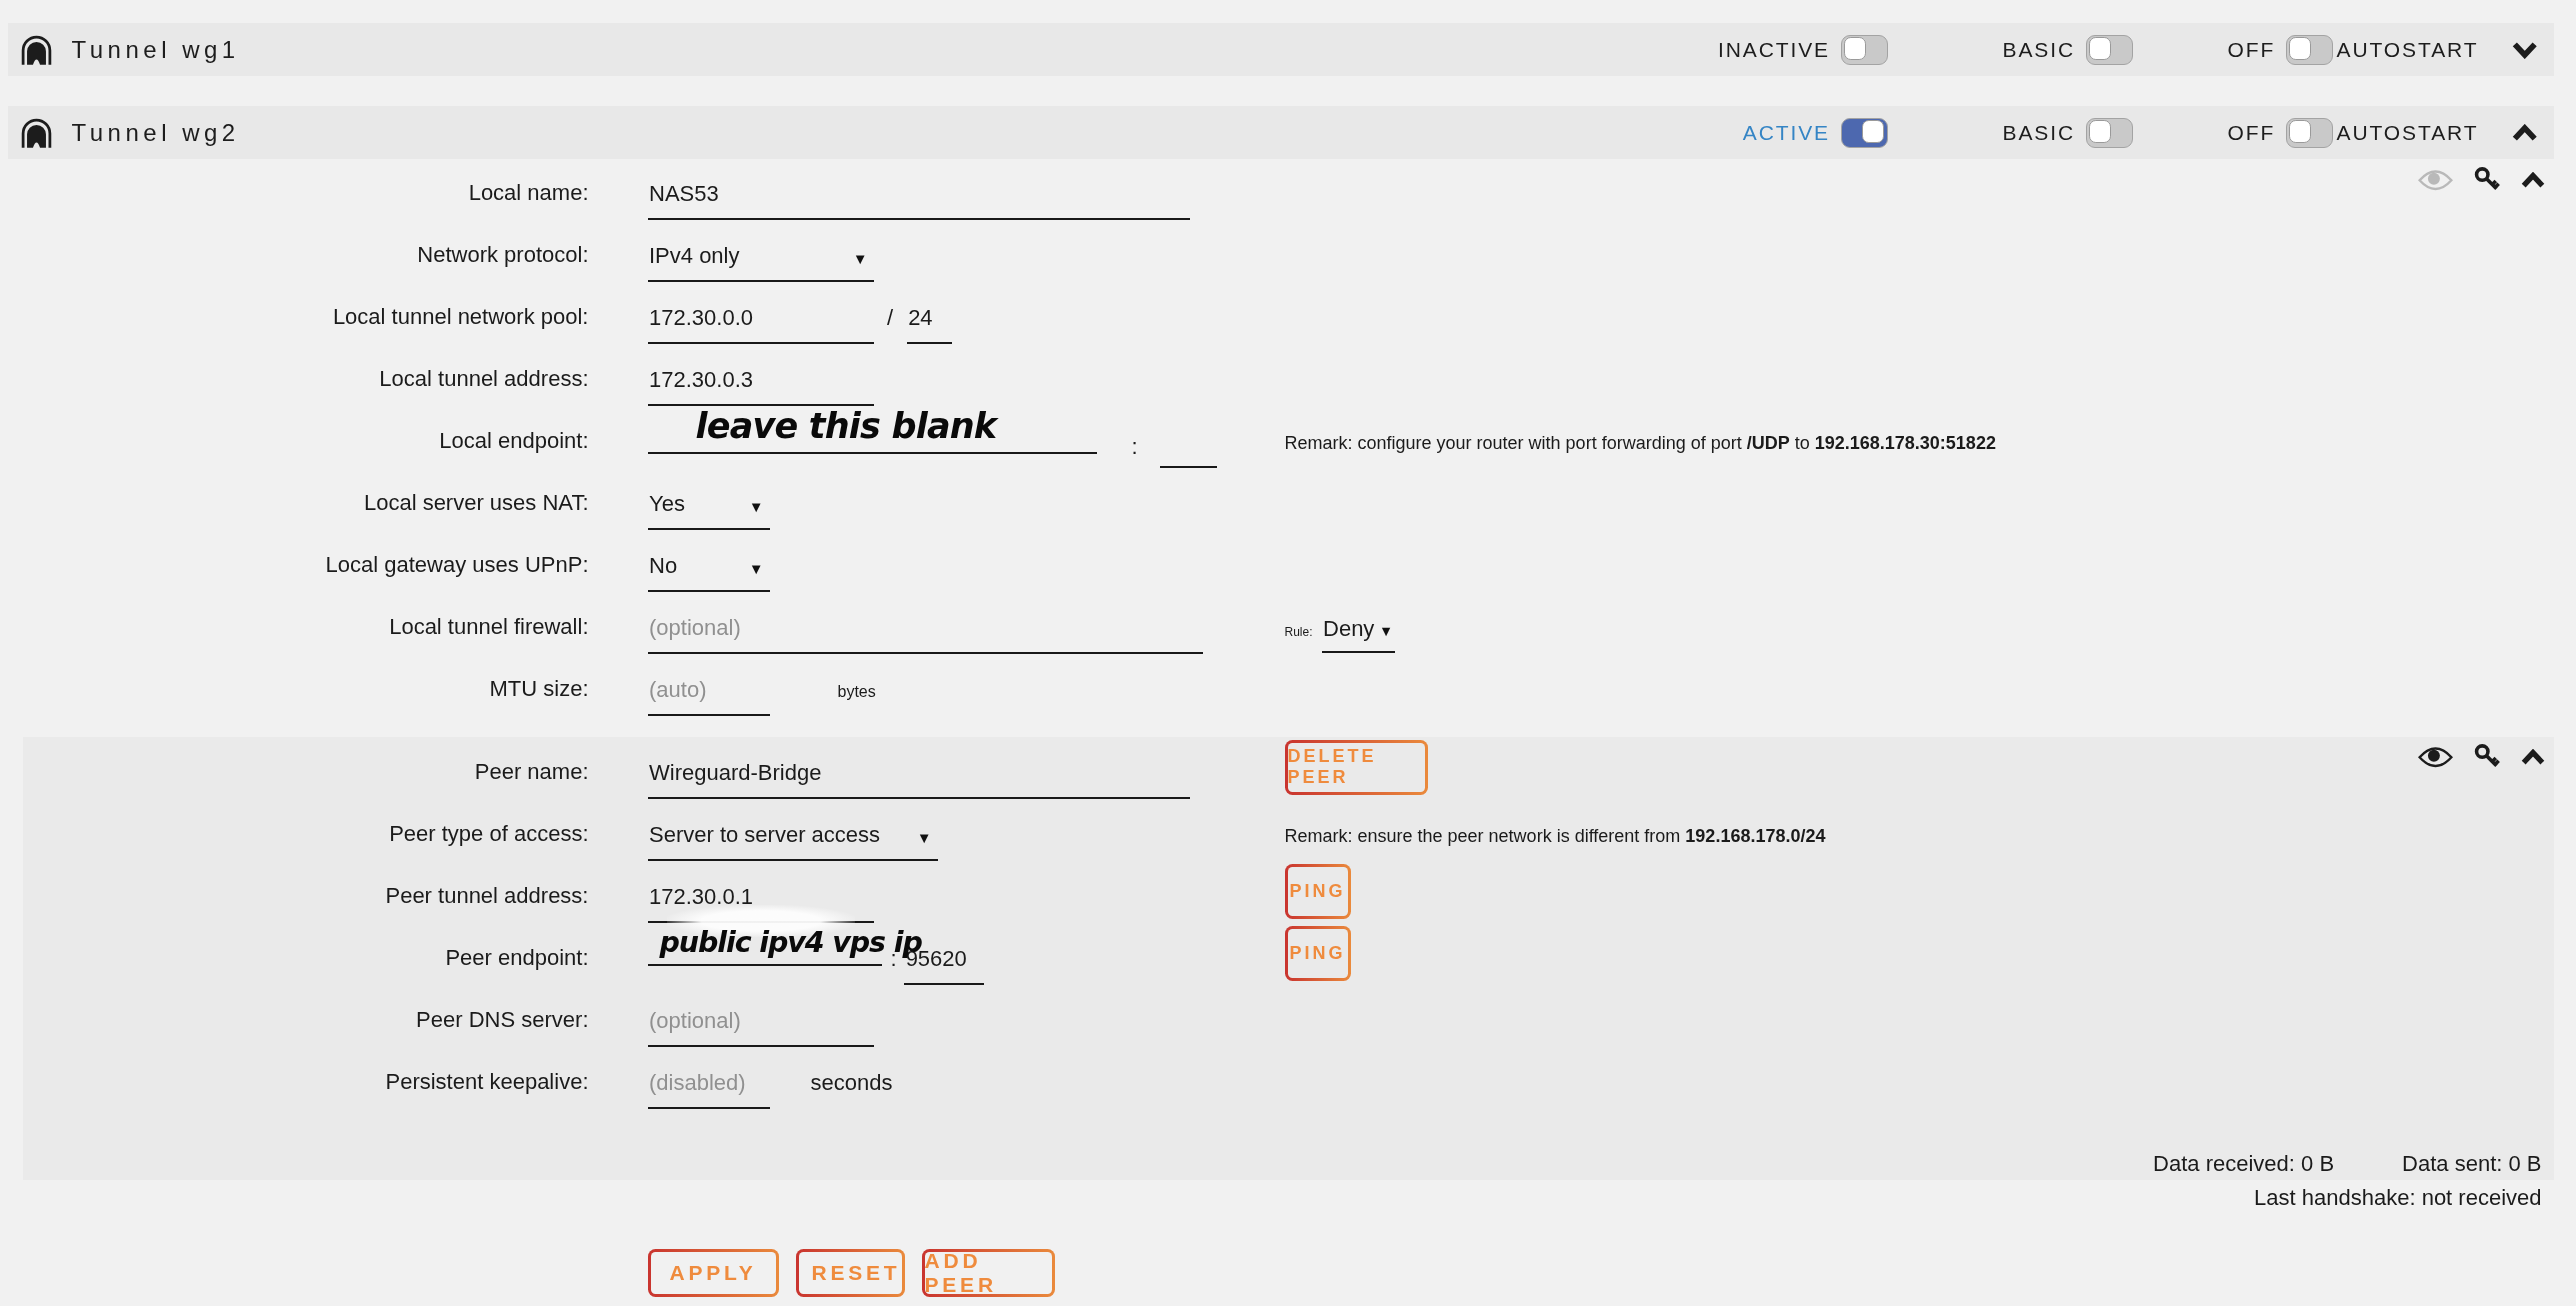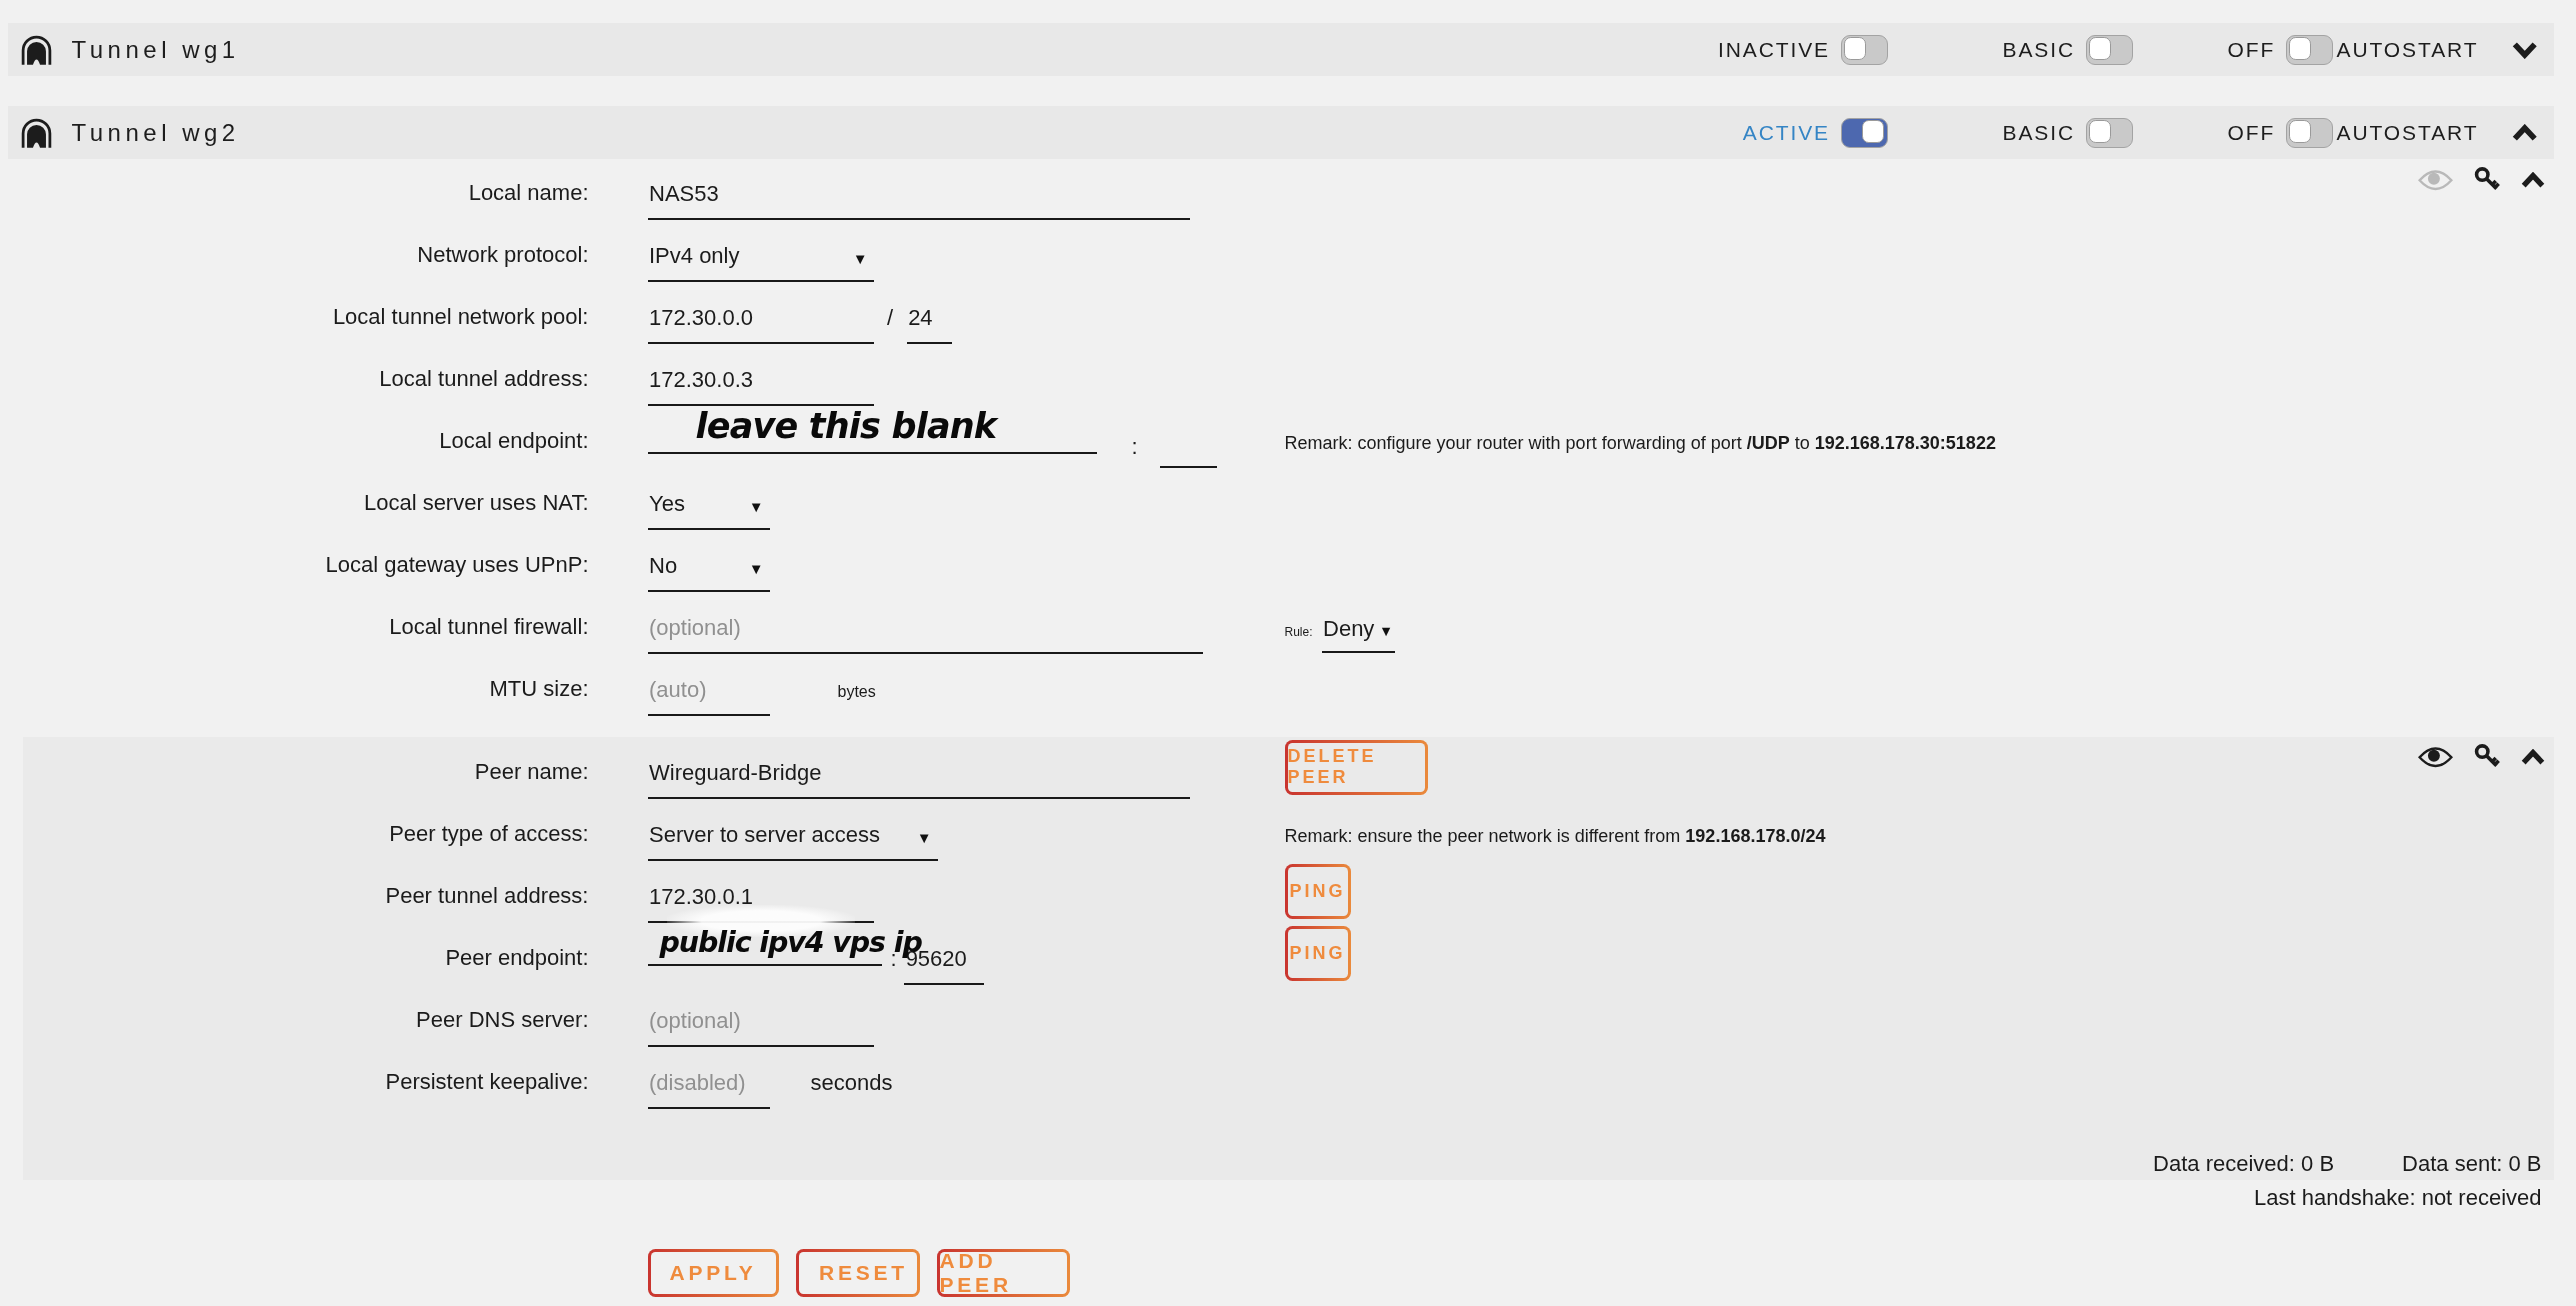--- a/index.html
+++ b/index.html
@@ -117,21 +117,21 @@
     background: linear-gradient(var(--bg, #f1f1f1), var(--bg, #f1f1f1)) padding-box,
                 linear-gradient(90deg, #c9342f, #ea8a3c) border-box;
   }
   .btncol { bottom: 4.5px; }
   .btn-delete { width: 143px; height: 55px; font-size: 18px; }
   .btn-ping   { width: 66px;  height: 55px; font-size: 18px; }
 
   .footer-btns { display: flex; gap: 17px; margin: 38px 0 0 625px; }
   .footer-btns .obtn { height: 48px; font-size: 21px; letter-spacing: 3.8px; }
   .btn-apply { width: 131px; }
-  .btn-reset { width: 124px; padding-left: 12px; }
+  .btn-reset { width: 109px; padding-left: 12px; }
   .btn-addpeer { width: 133px; }
 </style>
 </head>
 <body>
 
 <div class="bar bar-wg1">
   <span class="wg-icon">
     <svg width="35" height="31.5" viewBox="0 0 44 40">
       <path d="M5 39 V21 A17 17 0 0 1 39 21 V39" fill="none" stroke="#1c1c1c" stroke-width="3.5"></path>
       <path fill-rule="evenodd" d="M10 39 V22 A12 12 0 0 1 34 22 V39 H26.5 Q22 26 17.5 39 Z" fill="#1c1c1c"></path>

